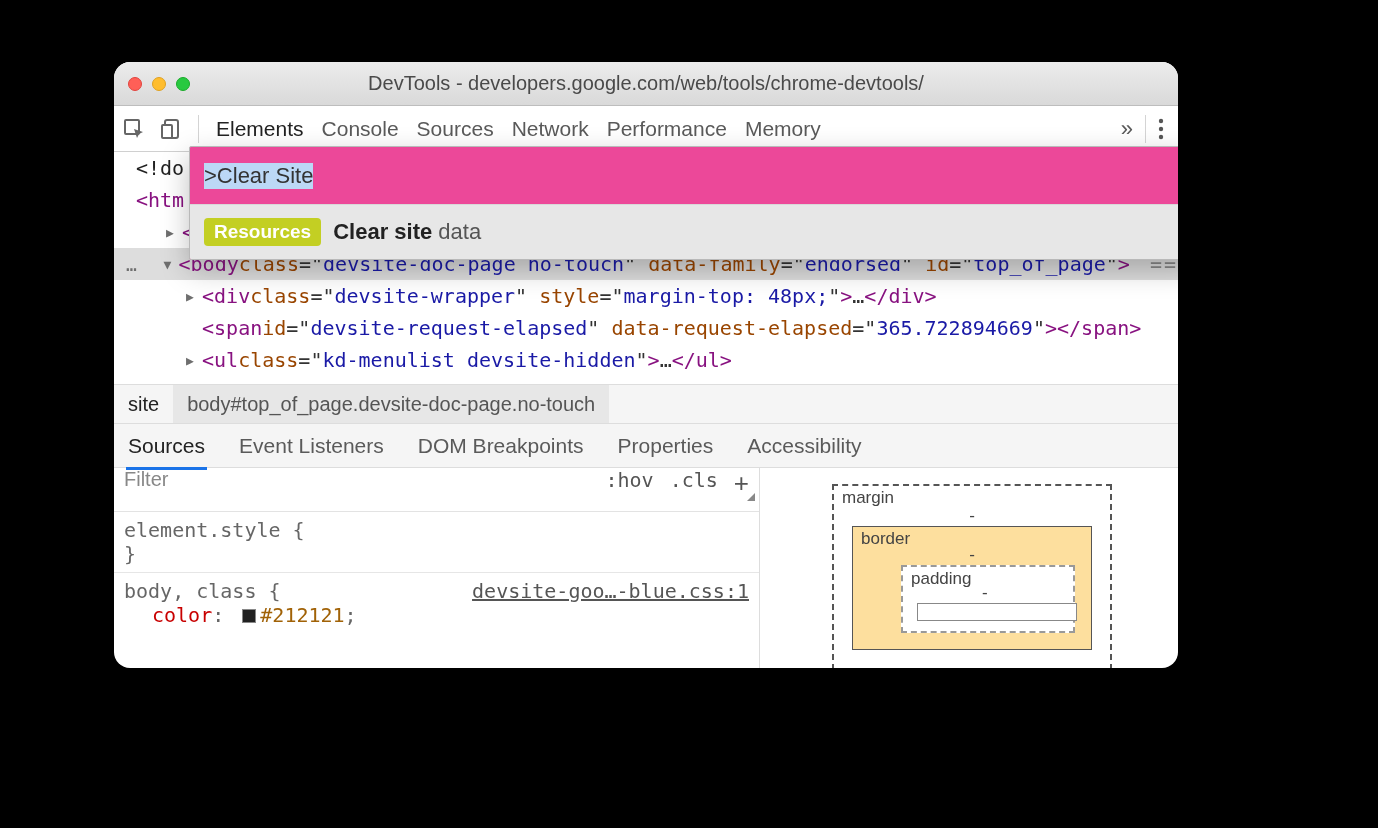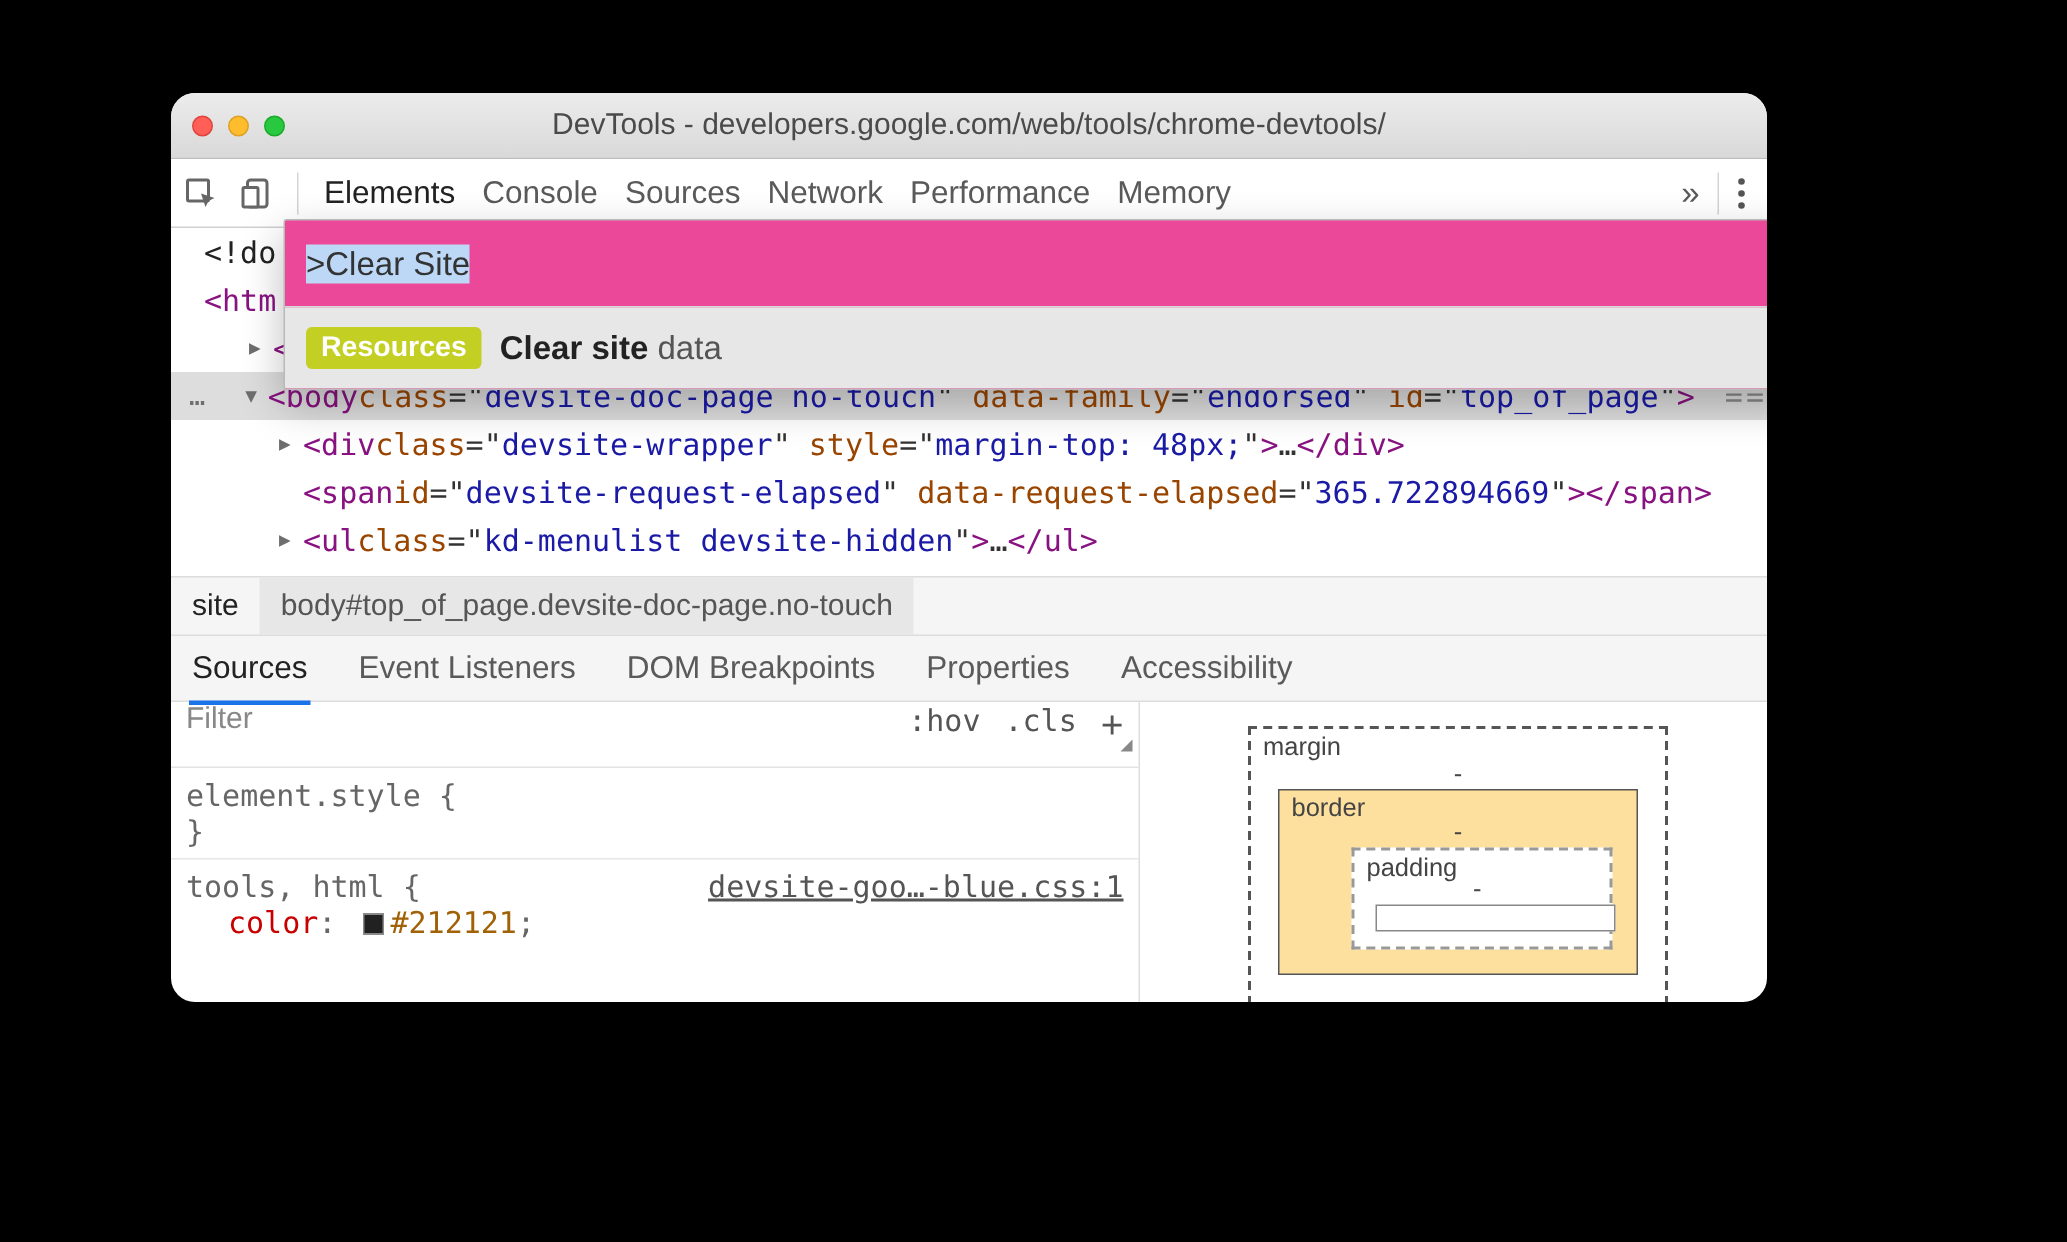--- a/index.html
+++ b/index.html
@@ -306,21 +306,21 @@
         <span class="control">:hov</span>
         <span class="control">.cls</span>
         <span class="plus"><span>+</span><span class="plus-corner"></span></span>
       </div>
       <div class="style-body mono">
         <div style="color:#666;">element.style {</div>
         <div style="color:#666;">}</div>
         <div class="divider-h"></div>
         <div>
           <span class="rule-link">devsite-goo…-blue.css:1</span>
-          <span style="color:#666;">tools, html {</span>
+          <span style="color:#666;">body, class {</span>
         </div>
         <div style="padding-left:28px;">
           <span class="cssprop">color</span><span style="color:#666;">:</span>
           <span class="swatch"></span><span style="color:#a16207;">#212121</span><span style="color:#666;">;</span>
         </div>
       </div>
     </div>
     <div class="box-col">
       <div class="bm-margin">
         <div class="bm-top-row">

